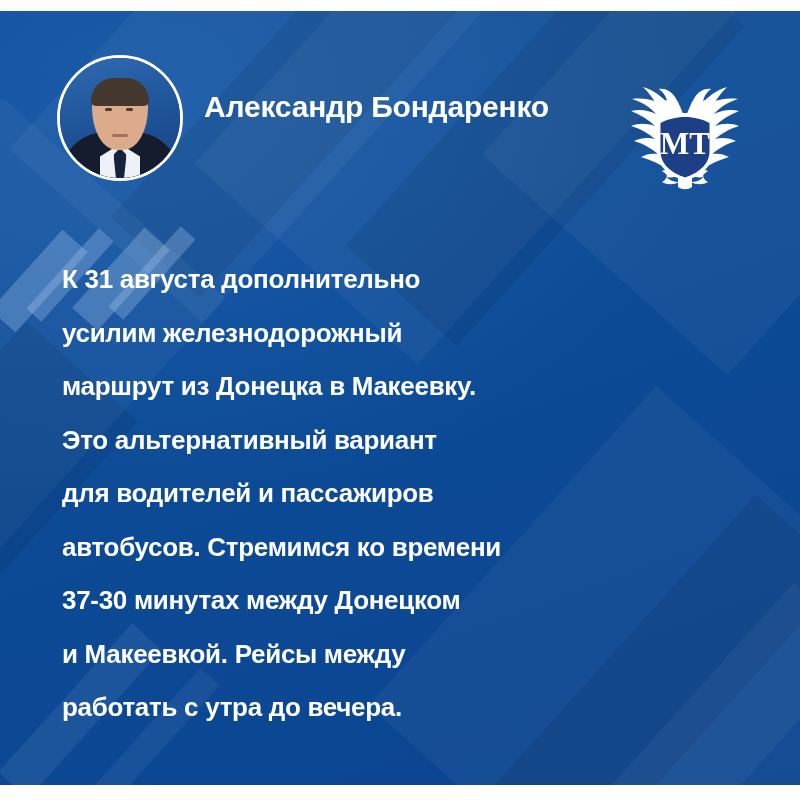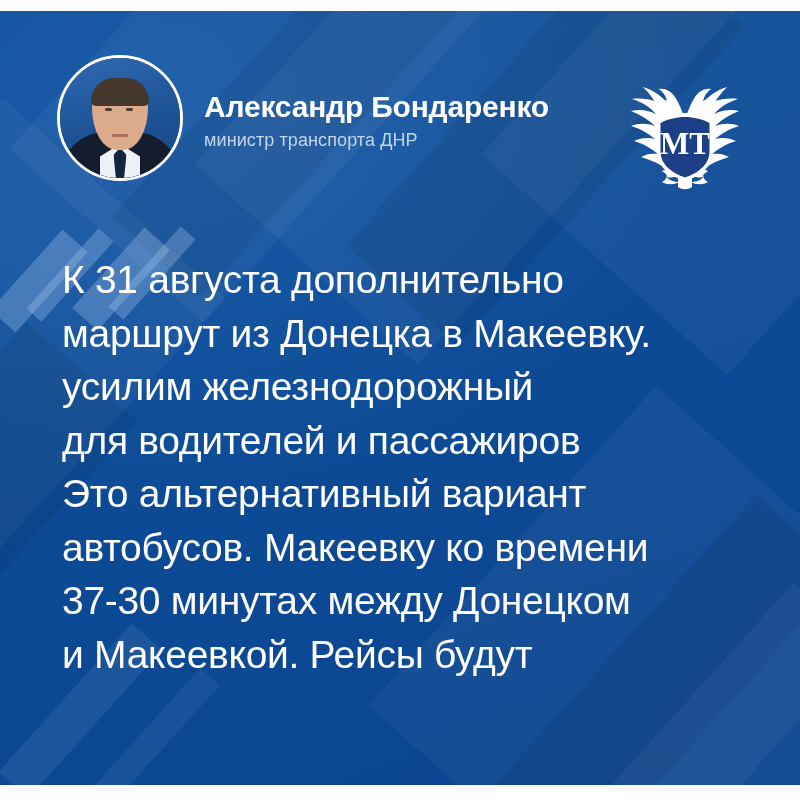--- a/index.html
+++ b/index.html
@@ -200,22 +200,22 @@
   }
   .emblem svg { width: 100%; height: 100%; display: block; }
 
   
   .headline {
     position: absolute;
     left: 62px;
     top: 242px;
     width: 690px;
     color: #ffffff;
-    font-size: 39px;
-    font-weight: 400;
+    font-size: 26px;
+    font-weight: 700;
     line-height: 53.5px;
     letter-spacing: -0.3px;
   }
   .headline .ln { display: block; white-space: nowrap; }
 </style>
 </head>
 <body>
 
 <div id="card">
 
@@ -257,21 +257,20 @@
           <div class="p-face"></div>
           <div class="p-hair"></div>
           <div class="p-eye l"></div>
           <div class="p-eye r"></div>
           <div class="p-mouth"></div>
         </div>
       </div>
 
       <div class="name-block">
         <div class="name">Александр Бондаренко</div>
-        <div class="role">министр транспорта ДНР</div>
       </div>
 
       <div class="emblem">
         <svg viewBox="0 0 126 122" xmlns="http://www.w3.org/2000/svg">
           <g fill="#ffffff">
 
             <g>
               <path d="M50 36 C38 26 24 22 10 24 C20 27 28 32 34 39 C26 35 17 34 9 36 C19 40 27 45 33 51 C25 48 16 48 9 51 C19 54 27 59 33 64 C26 62 18 63 12 66 C22 69 30 74 36 79 C30 78 24 79 19 82 C29 85 38 89 45 94 L52 80 Z"></path>
               <path d="M47 30 C40 21 31 15 21 12 C27 18 32 24 35 31 Z"></path>
             </g>
@@ -296,23 +295,24 @@
 
           <path d="M63 38 C73 38 84 41 91 45 L91 76 C91 92 78 101 63 106 C48 101 35 92 35 76 L35 45 C42 41 53 38 63 38 Z" fill="#ffffff"></path>
           <path d="M63 42 C72 42 81 44.5 87.5 48 L87.5 76 C87.5 90 76 98 63 102.5 C50 98 38.5 90 38.5 76 L38.5 48 C45 44.5 54 42 63 42 Z" fill="#1c3f86"></path>
           <text x="63" y="79" text-anchor="middle" font-family="'Liberation Serif', serif" font-size="31" font-weight="700" fill="#ffffff">МТ</text>
         </svg>
       </div>
     </div>
 
     <div class="headline">
       <span class="ln">К 31 августа дополнительно</span>
+      <span class="ln">усилим железнодорожный</span>
       <span class="ln">маршрут из Донецка в Макеевку.</span>
-      <span class="ln">усилим железнодорожный</span>
+      <span class="ln">Это альтернативный вариант</span>
       <span class="ln">для водителей и пассажиров</span>
-      <span class="ln">Это альтернативный вариант</span>
-      <span class="ln">автобусов. Макеевку ко времени</span>
+      <span class="ln">автобусов. Стремимся ко времени</span>
       <span class="ln">37-30 минутах между Донецком</span>
-      <span class="ln">и Макеевкой. Рейсы будут</span>
+      <span class="ln">и Макеевкой. Рейсы между</span>
+      <span class="ln">работать с утра до вечера.</span>
     </div>
 
   </div>
 </div>
 
 </body></html>

